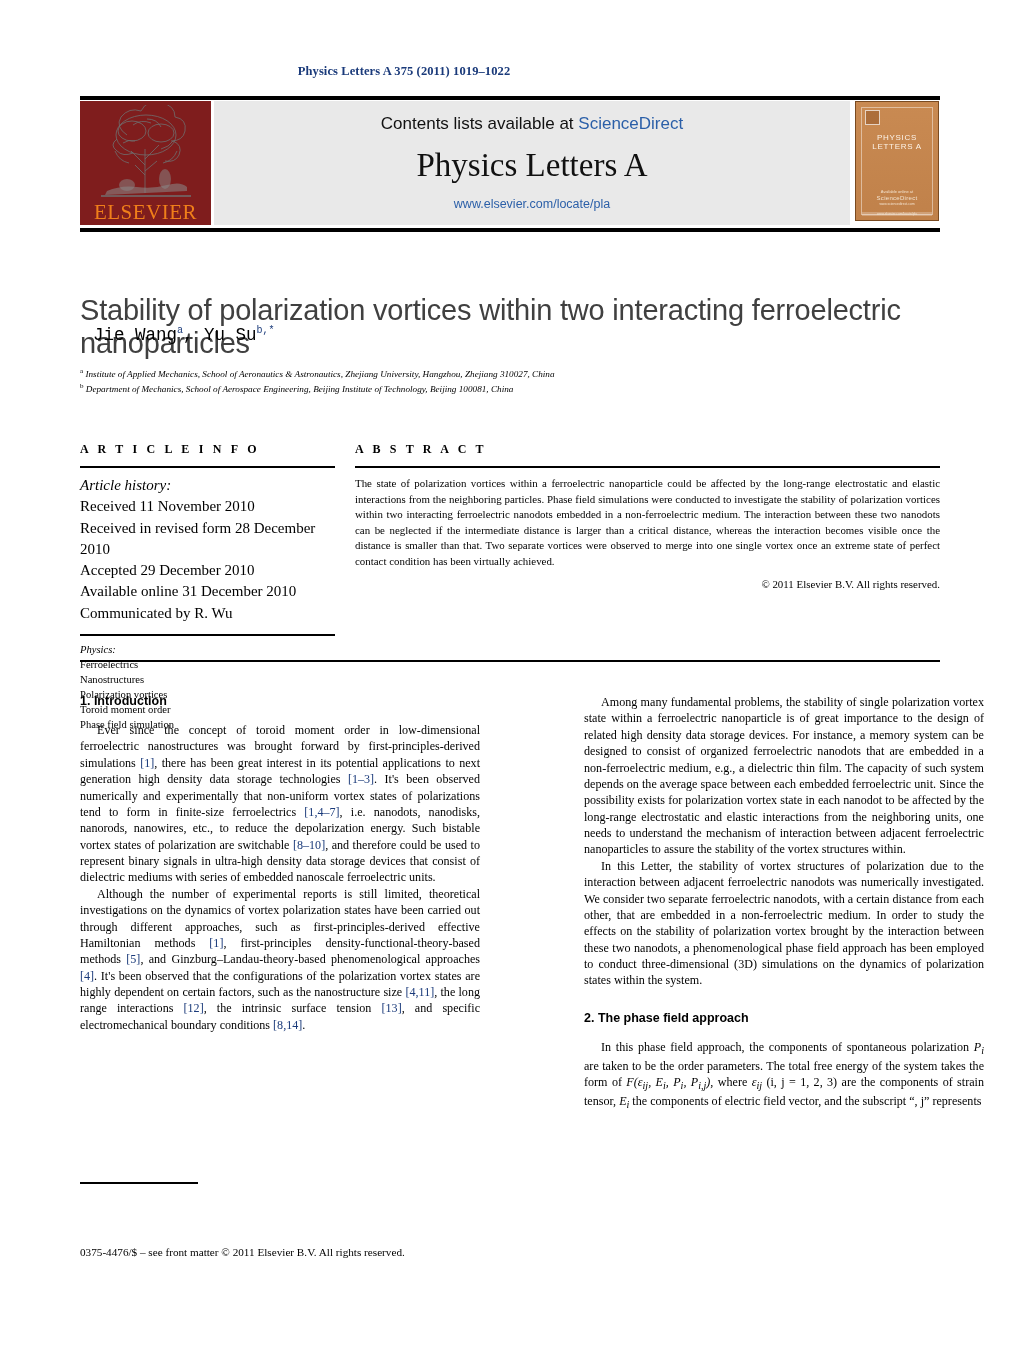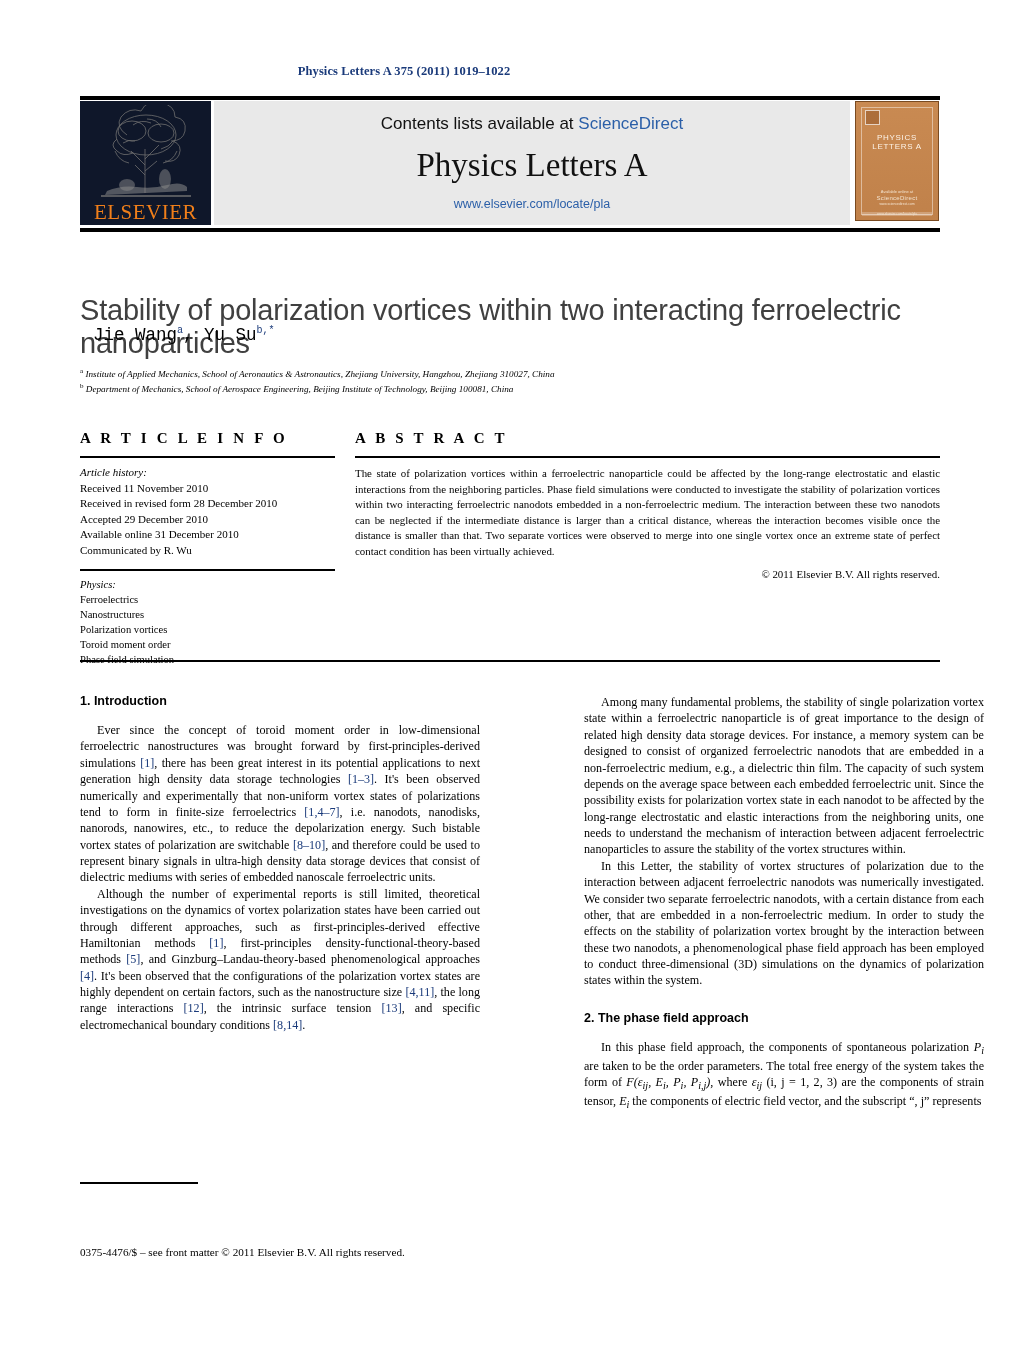--- a/index.html
+++ b/index.html
@@ -55,21 +55,21 @@
   .masthead-row {
     display: flex;
     align-items: stretch;
     height: 124px;
     margin-top: 1px;
   }
   .logo-cell {
     width: 131px;
     flex: 0 0 131px;
     position: relative;
-    background: #0f172a;
+    background: #7f1d1d;
     display: flex;
     flex-direction: column;
     align-items: center;
     justify-content: flex-end;
     padding-bottom: 2px;
     box-sizing: border-box;
   }
   .tree-svg { display:block; }
   .elsevier-word {
     font-family: "Liberation Serif", serif;
@@ -215,42 +215,43 @@
   .affils sup {
     font-size: 7px;
     font-style: normal;
     vertical-align: super;
   }
 
   
   .sec-head {
     font-family: "Liberation Serif", serif;
     font-weight: bold;
-    font-size: 15px;
+    font-size: 12px;
     letter-spacing: 3.2px;
+    margin-top: 12px;
   }
   .info-col {
     position: absolute;
     left: 80px; top: 430px;
     width: 255px;
   }
   .abs-col {
     position: absolute;
     left: 355px; top: 430px;
     width: 585px;
   }
   .thin-rule {
     height: 2px;
     background: #000;
     margin-top: 9px;
   }
   .hist-block {
     margin-top: 7px;
     font-family: "Liberation Serif", serif;
-    font-size: 11px;
+    font-size: 15px;
     line-height: 1.42;
   }
   .hist-block .lead {
     font-style: italic;
   }
   .kw-rule {
     height: 2px;
     background: #000;
     margin-top: 10px;
   }

